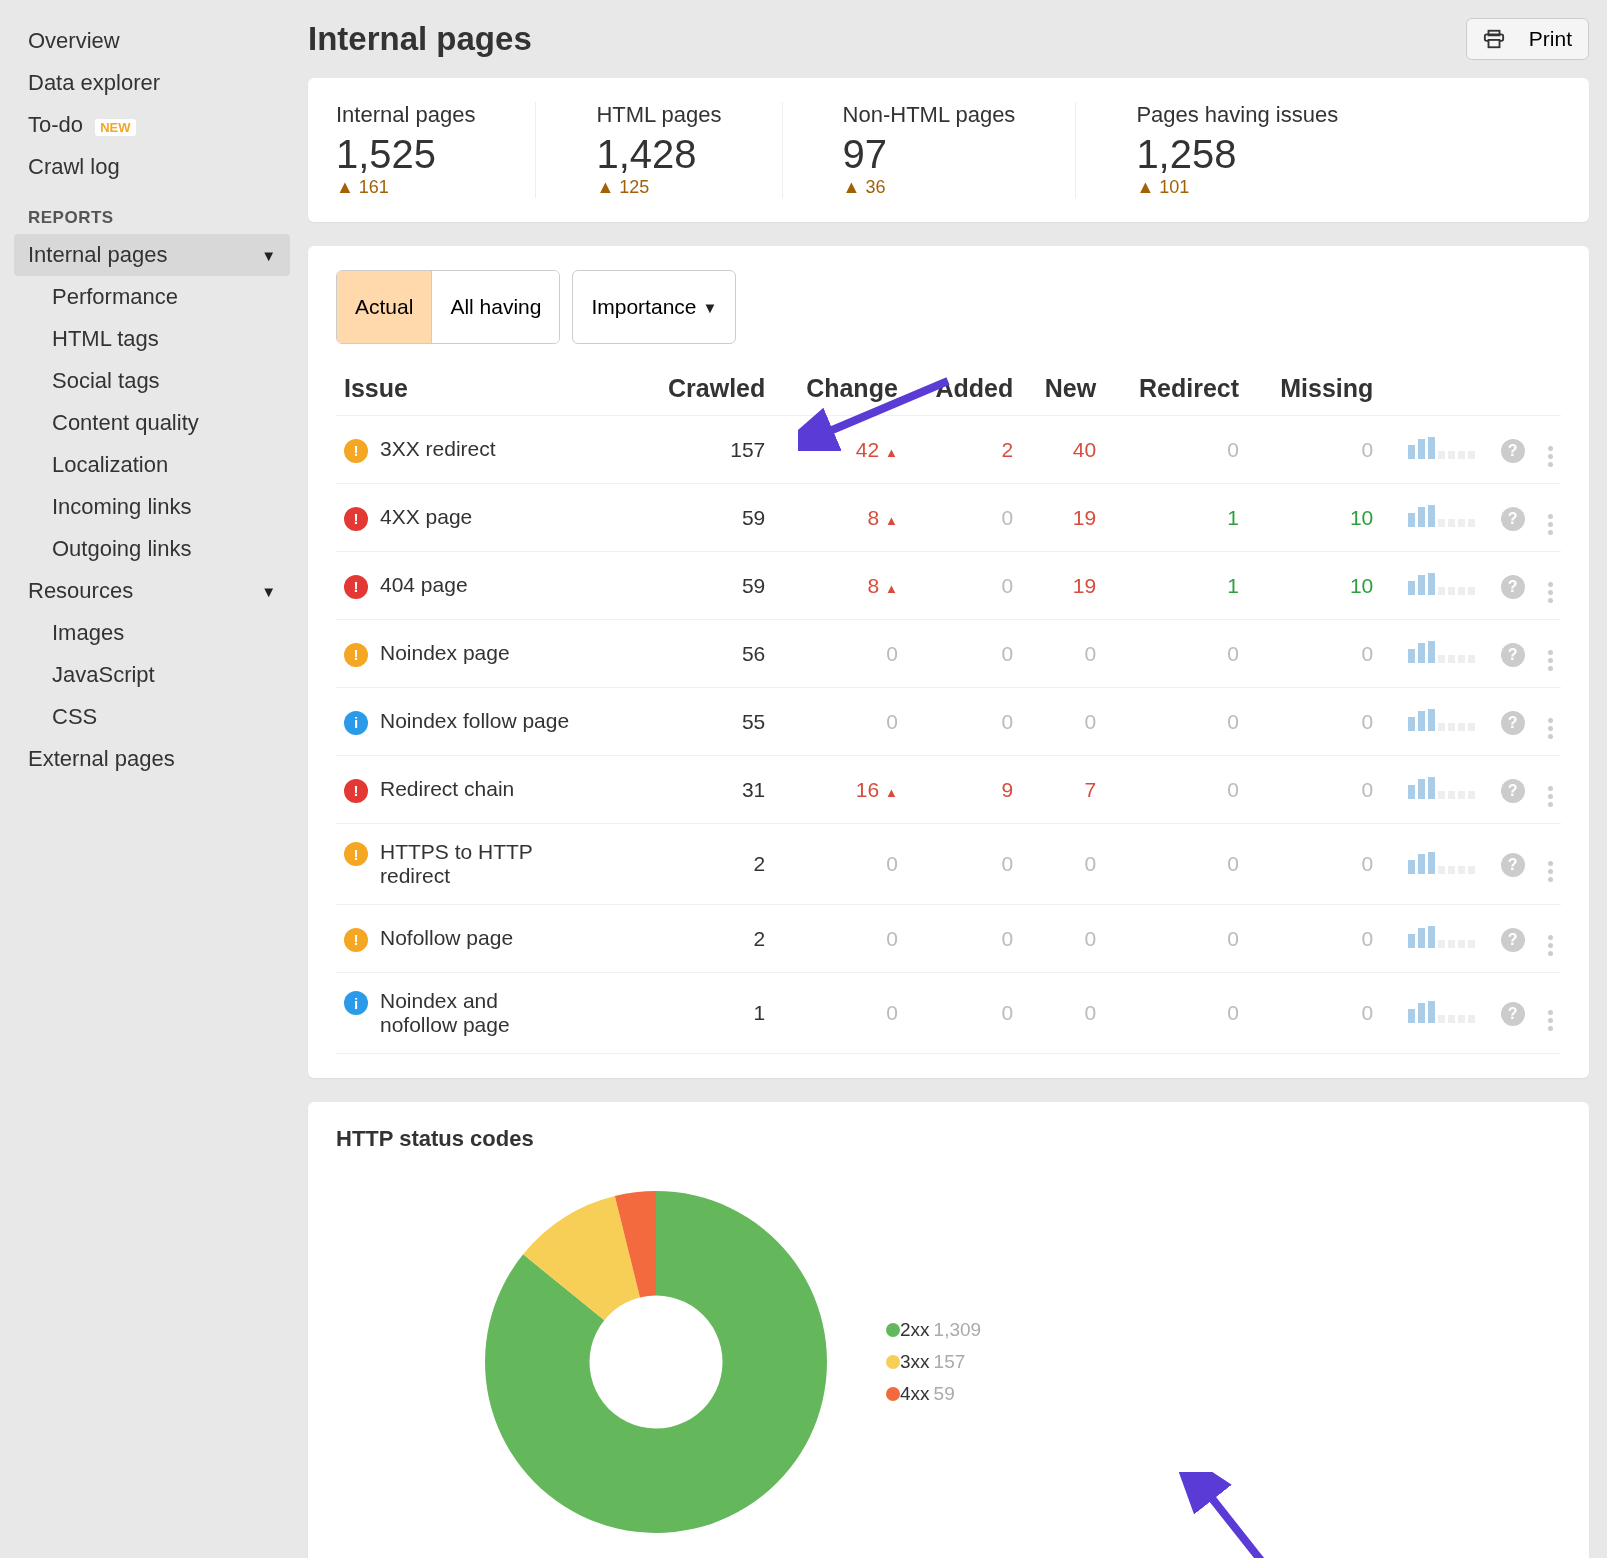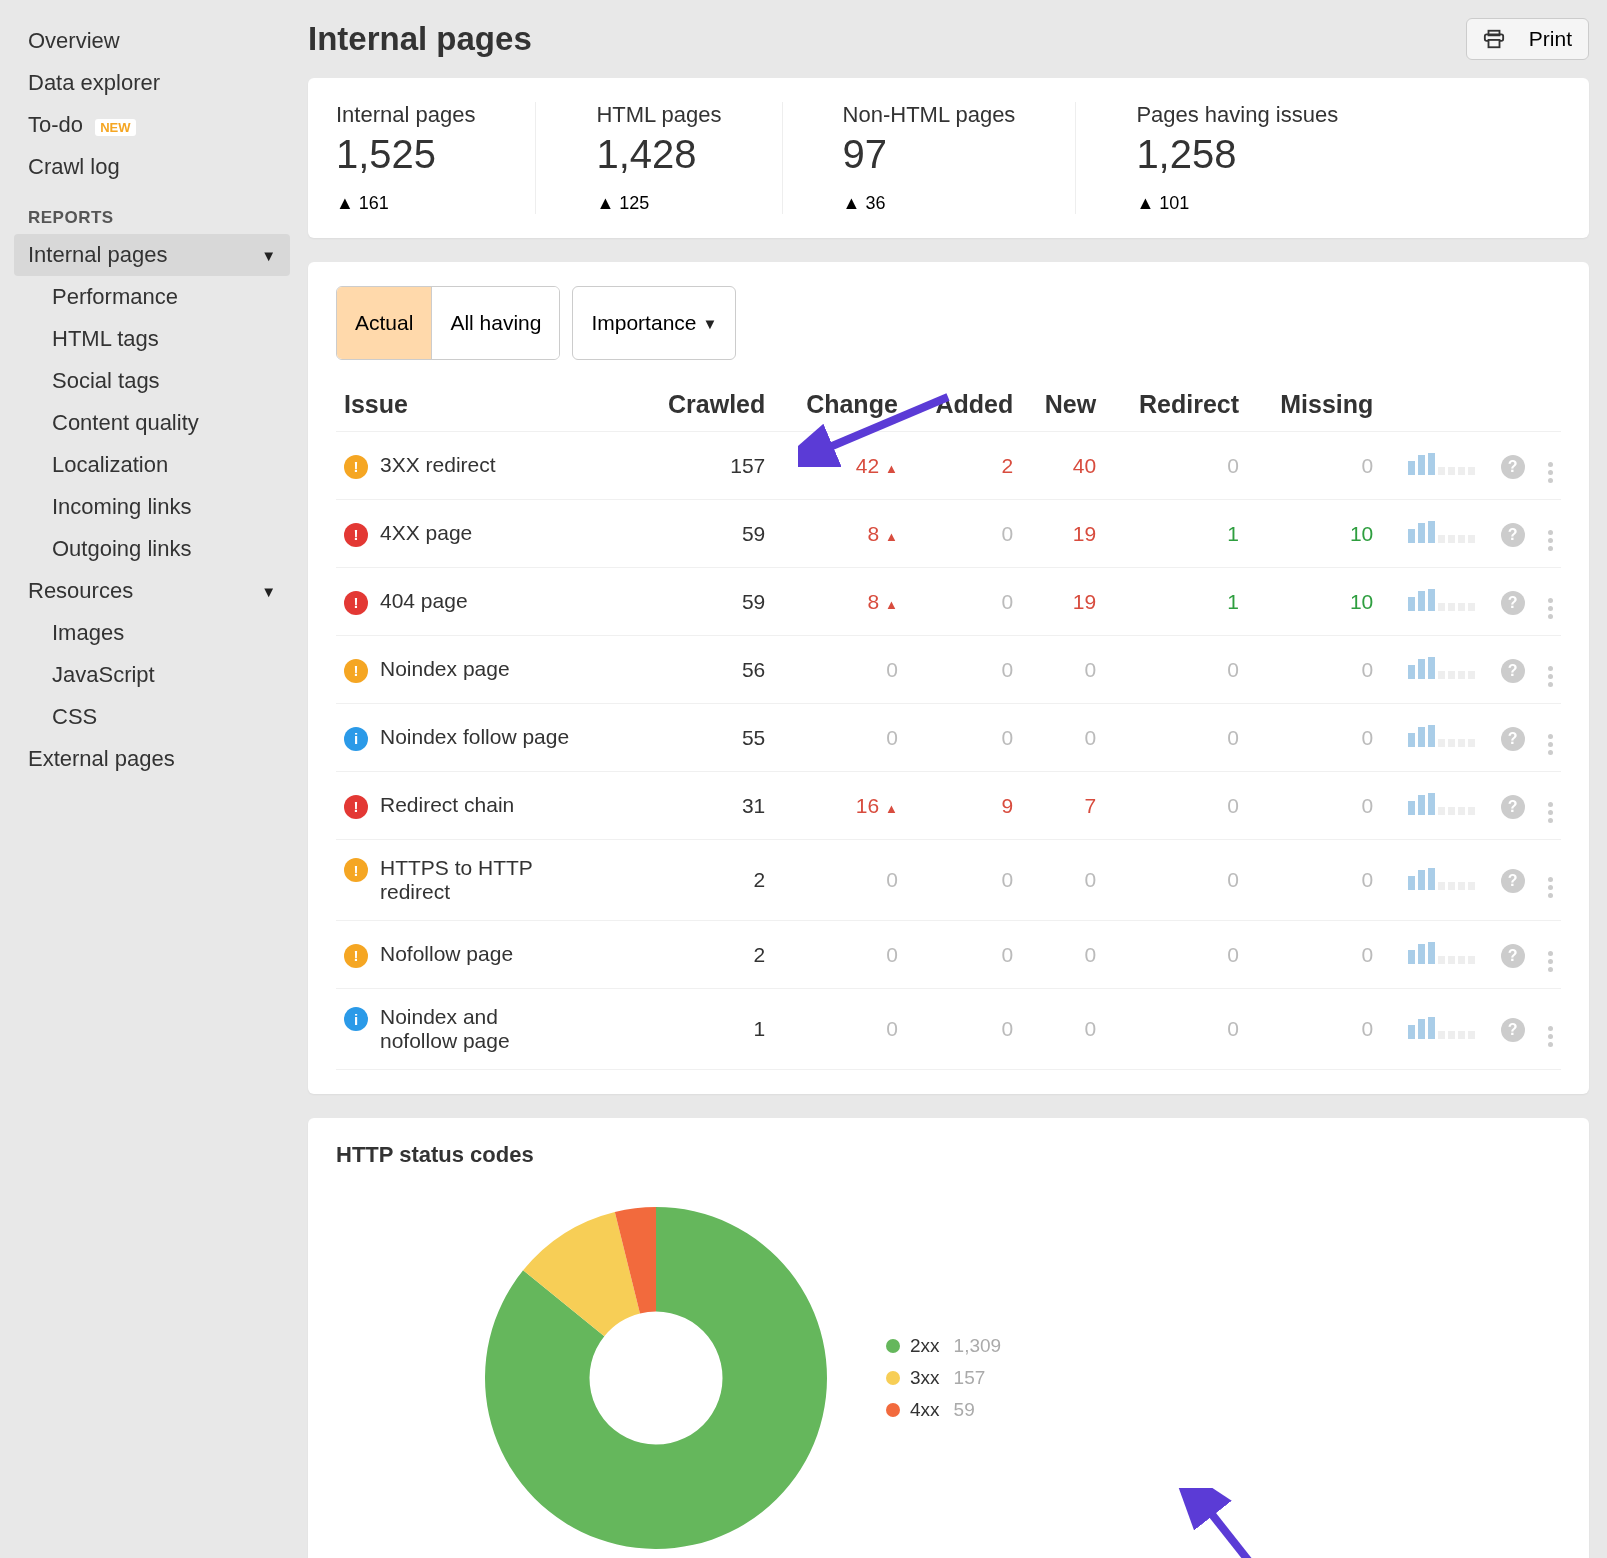--- a/index.html
+++ b/index.html
@@ -56,21 +56,21 @@
     padding: 24px 28px;
     margin-bottom: 24px;
     box-shadow: 0 1px 2px rgba(0,0,0,0.05);
     position: relative;
   }
   .stats-row { display: flex; gap: 60px; }
   .stat { display: flex; flex-direction: column; }
   .stat-divider { width: 1px; background: #eee; }
   .stat-label { font-size: 22px; color: #333; margin-bottom: 4px; }
   .stat-value { font-size: 40px; font-weight: 500; }
-  .stat-delta { font-size: 18px; color: #000000; margin-top: 16px; }
+  .stat-delta { font-size: 18px; color: #a16207; }
   .filters { display: flex; gap: 12px; margin-bottom: 18px; }
   .btn-group { display: flex; border: 1px solid #ccc; border-radius: 6px; overflow: hidden; }
   .btn-group .btn { padding: 8px 18px; font-size: 21px; cursor: pointer; background: #fff; border: none; }
   .btn-group .btn.active { background: #ffd9ab; }
   .btn-group .btn + .btn { border-left: 1px solid #ccc; }
   .dropdown-btn {
     border: 1px solid #ccc; border-radius: 6px; padding: 24px 18px;
     background: #fff; font-size: 21px; cursor: pointer; display: flex; align-items: center; gap: 6px;
   }
   table.issues { width: 100%; border-collapse: collapse; }
@@ -95,21 +95,21 @@
   .spark { display: inline-flex; align-items: flex-end; gap: 3px; height: 24px; }
   .spark span { display: inline-block; width: 7px; background: #a9cde8; }
   .help-icon { width: 24px; height: 24px; border-radius: 50%; background: #ccc; color: #fff; display: inline-flex; align-items: center; justify-content: center; font-size: 16px; font-weight: 700; }
   .more-icon { display: inline-flex; flex-direction: column; gap: 3px; }
   .more-icon span { width: 5px; height: 5px; background: #ccc; border-radius: 50%; }
   .chart-title { font-size: 22px; font-weight: 700; margin-bottom: 20px; }
   .chart-row { display: flex; align-items: center; gap: 40px; }
   .chart-box { width: 380px; height: 380px; position: relative; margin-left: 130px; }
   .chart-box svg { width: 100%; height: 100%; }
   .legend { display: flex; flex-direction: column; gap: 10px; font-size: 19px; }
-  .legend-item { display: flex; align-items: center; gap: 10px; }
+  .legend-item { display: flex; align-items: center; }
   .legend-dot { width: 14px; height: 14px; border-radius: 50%; }
   .legend-val { color: #aaa; margin-left: 4px; }
   .annot-arrow { position: absolute; pointer-events: none; }
 </style>
 </head>
 <body>
 
 <div class="layout">
   <aside class="sidebar">
     <div class="side-item">

